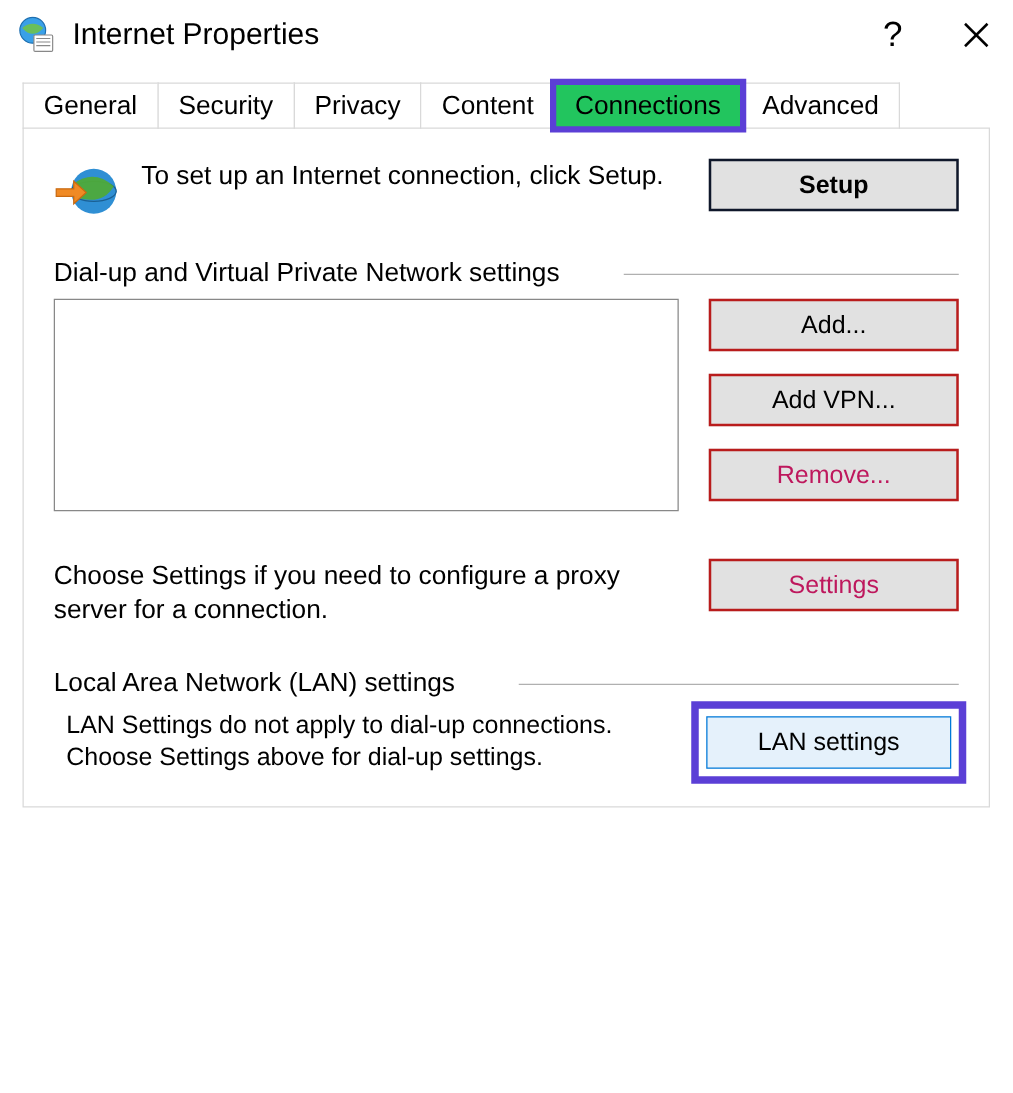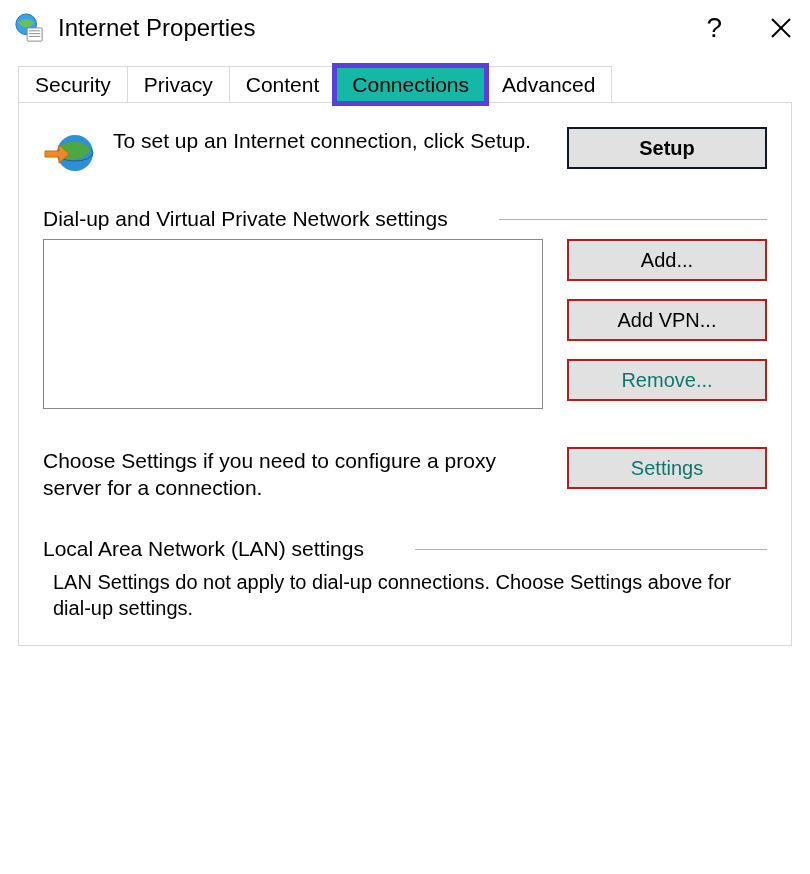--- a/index.html
+++ b/index.html
@@ -41,21 +41,21 @@
     border: 1px solid #d9d9d9;
     border-bottom: none;
     background: #fff;
     font-size: 21px;
     cursor: default;
     position: relative;
     margin-right: -1px;
   }
   .tab.active {
     z-index: 2;
-    background: #14b8a6;
+    background: #22c55e;
   }
   .tab.highlight {
     outline: 5px solid #5b3fd6;
     outline-offset: -2px;
     z-index: 3;
   }
   .tabpanel {
     border: 1px solid #d9d9d9;
     margin: 0 18px 0 18px;
     height: 544px;
@@ -78,21 +78,21 @@
     font-size: 20px;
     font-family: inherit;
     cursor: default;
     display: flex; align-items: center; justify-content: center;
   }
   .btn.primary {
     border: 2px solid #0f172a;
     background: #e1e1e1;
     font-weight: bold;
   }
-  .btn.disabled { color: #0f766e; }
+  .btn.disabled { color: #be185d; }
   .btn.selected {
     background: #e5f1fb;
     border: 1.5px solid #0078d7;
   }
 
   
   .group-header {
     display: flex; align-items: center; margin-top: 28px; margin-bottom: 8px;
     font-size: 21px;
     gap: 41px;
@@ -144,20 +144,21 @@
   <span class="help">?</span>
   <span class="close">
     <svg width="22" height="22" viewBox="0 0 22 22">
       <line x1="2" y1="2" x2="20" y2="20" stroke="#000" stroke-width="2"></line>
       <line x1="20" y1="2" x2="2" y2="20" stroke="#000" stroke-width="2"></line>
     </svg>
   </span>
 </div>
 
 <div class="tabs">
+  <div class="tab">General</div>
   <div class="tab">Security</div>
   <div class="tab">Privacy</div>
   <div class="tab">Content</div>
   <div class="tab active highlight">Connections</div>
   <div class="tab">Advanced</div>
 </div>
 
 <div class="tabpanel">
 
   <div class="row-setup">
@@ -192,16 +193,19 @@
     <button class="btn disabled">Settings</button>
   </div>
 
   <div class="lan-section">
     <div class="group-header" style="margin-top:0;justify-content:center;">
       <span>Local Area Network (LAN) settings</span>
       <span class="line"></span>
     </div>
     <div class="lan-row">
       <div class="lan-text">LAN Settings do not apply to dial-up connections. Choose Settings above for dial-up settings.</div>
+      <span class="lan-btn-wrap">
+        <button class="btn selected" style="width:196px;">LAN settings</button>
+      </span>
     </div>
   </div>
 
 </div>
 
 </body></html>

